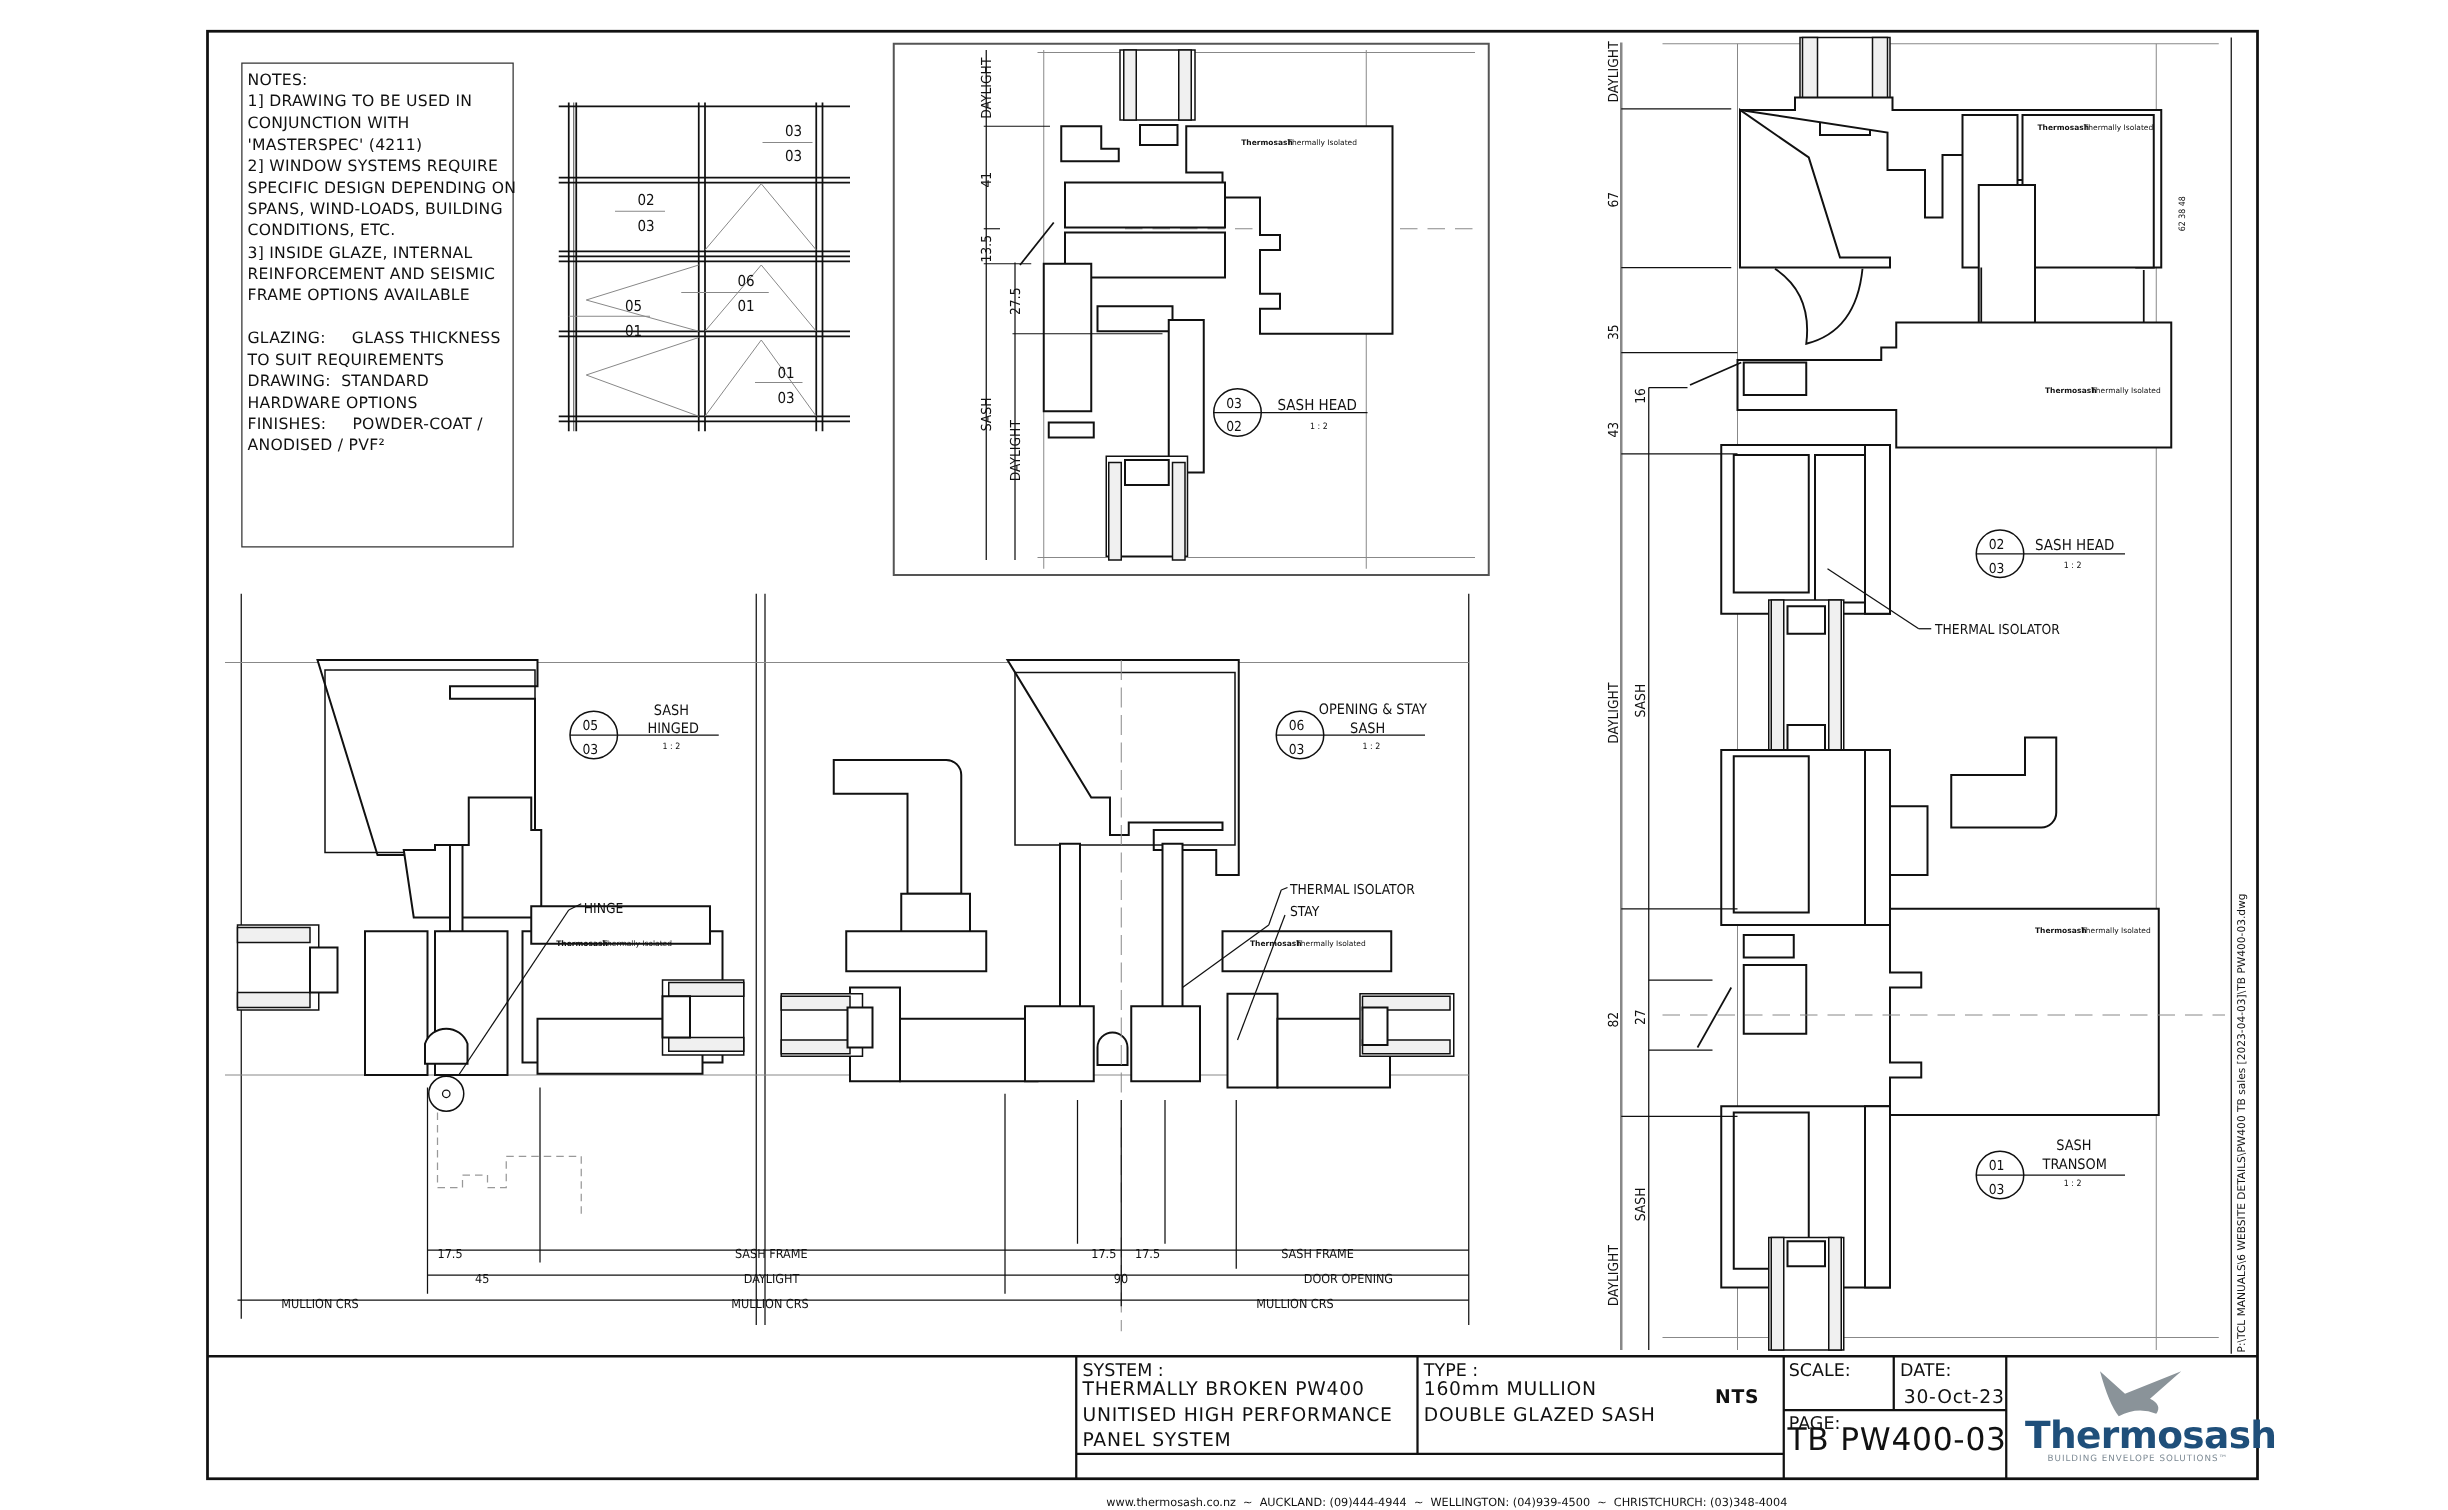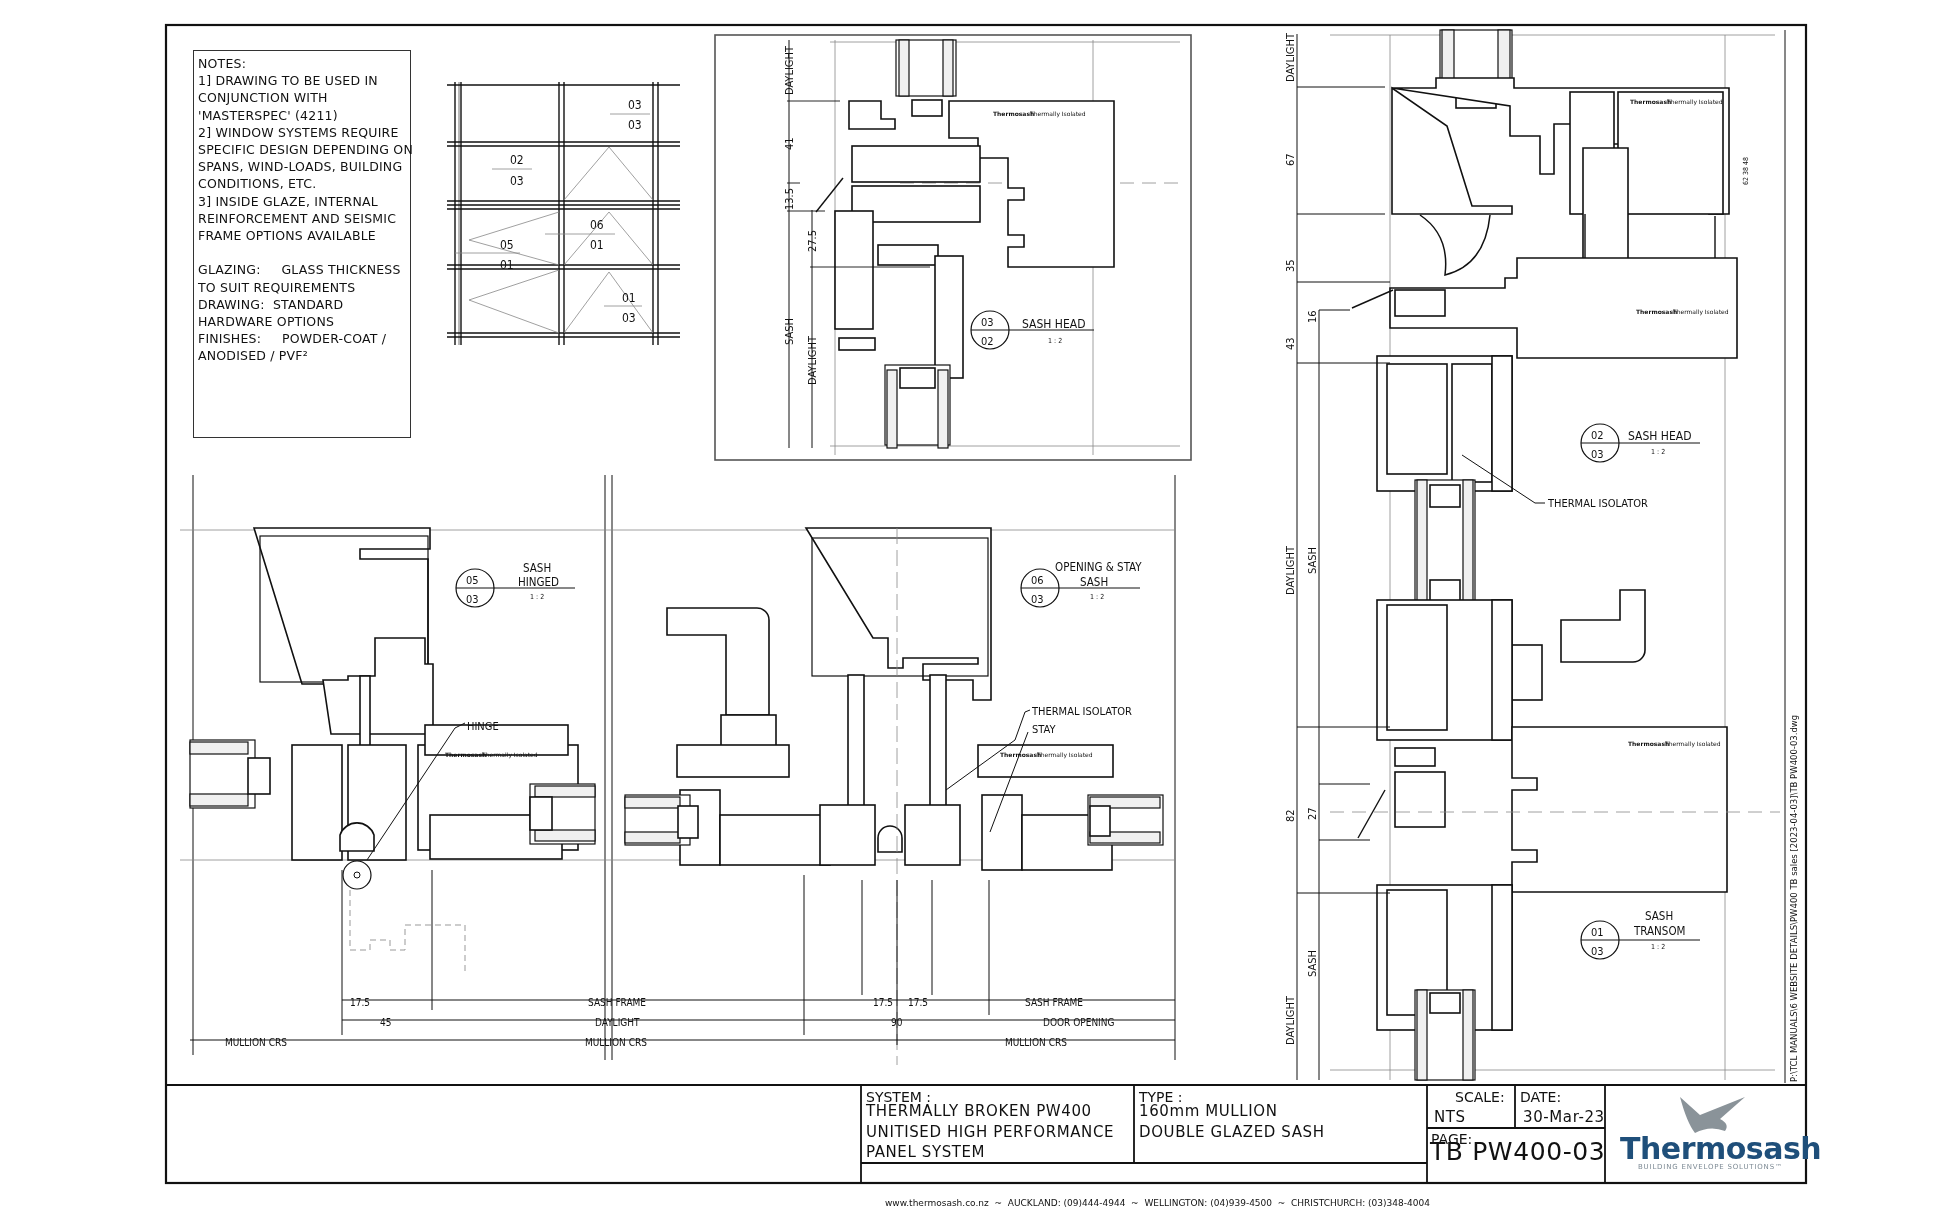--- a/index.html
+++ b/index.html
@@ -422,21 +422,21 @@
 
 <div>
   <div class="tb-label" style="left:866px; top:1089px;">SYSTEM :</div>
   <div class="tb-big" style="left:866px; top:1101px;">THERMALLY BROKEN PW400
 UNITISED HIGH PERFORMANCE
 PANEL SYSTEM</div>
   <div class="tb-label" style="left:1139px; top:1089px;">TYPE :</div>
   <div class="tb-big" style="left:1139px; top:1101px;">160mm MULLION
 DOUBLE GLAZED SASH</div>
   <div class="tb-contact" style="left:885px; top:1167px;">www.thermosash.co.nz  ~  AUCKLAND: (09)444-4944  ~  WELLINGTON: (04)939-4500  ~  CHRISTCHURCH: (03)348-4004</div>
-  <div class="tb-label" style="left:1431px; top:1089px;margin-left:24px;">SCALE:</div>
-  <div class="tb-big" style="left:1434px; top:1107px; font-size:15px;">NTS</div>
+  <div class="tb-label" style="left:1431px; top:1089px;">SCALE:</div>
+  <div class="tb-big" style="left:1372px; top:1107px; font-size:15px;font-weight:bold;">NTS</div>
   <div class="tb-label" style="left:1520px; top:1089px;">DATE:</div>
-  <div class="tb-big" style="left:1523px; top:1107px; font-size:15px;">30-Mar-23</div>
+  <div class="tb-big" style="left:1523px; top:1107px; font-size:15px;">30-Oct-23</div>
   <div class="tb-label" style="left:1431px; top:1131px; font-size:14px;">PAGE:</div>
   <div class="tb-big" style="left:1430px; top:1137px; font-size:25px; line-height:30px;">TB PW400-03</div>
   <div class="brand" style="left:1620px; top:1131px;">Thermosash</div>
   <div class="brand-sub" style="left:1638px; top:1163px;">BUILDING ENVELOPE SOLUTIONS™</div>
 </div>
 
 </body></html>

